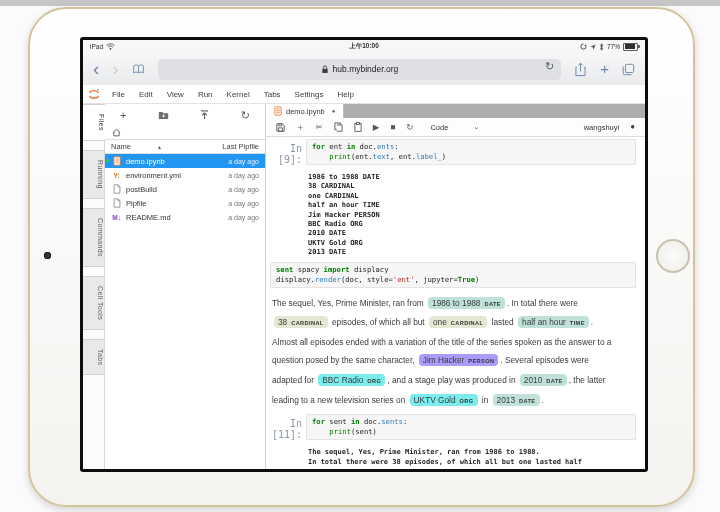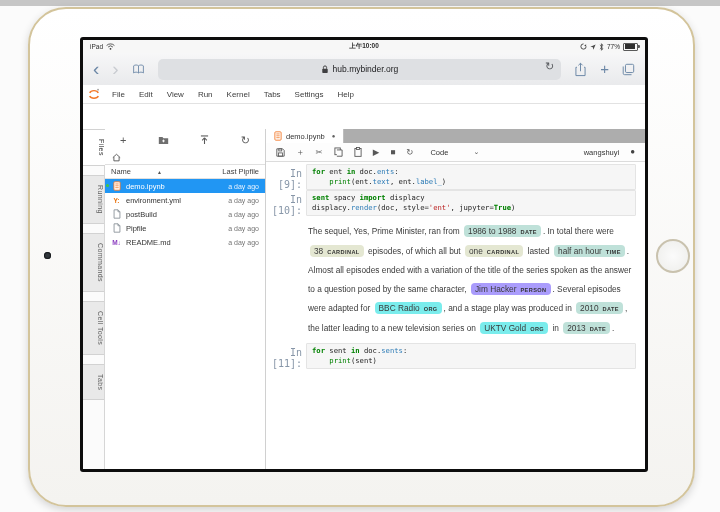--- a/index.html
+++ b/index.html
@@ -32,21 +32,21 @@
   #safaribar{height:32px;background:linear-gradient(#f7f7f8,#e9eaec);
     border-bottom:1px solid #bcbcbe;display:flex;align-items:center;padding:0 10px;gap:13px;}
   .nav-arrow{font-size:19px;line-height:10px;color:#6b87a6;font-weight:400;}
   .nav-arrow.disabled{color:#c9ccd1;}
   #url-field{flex:1;height:21px;background:#dee0e3;border-radius:5px;display:flex;
     align-items:center;justify-content:center;gap:4px;position:relative;font-size:8.5px;color:#1b1b1d;}
   #url-refresh{position:absolute;right:7px;font-size:11px;color:#55585c;top:1px;}
   .saf-plus{font-size:15px;color:#6b87a6;line-height:10px;}
 
   
-  #jlab{position:absolute;top:45px;bottom:0;left:0;right:0;display:flex;flex-direction:column;background:#fff;gap:25px;}
+  #jlab{position:absolute;top:45px;bottom:0;left:0;right:0;display:flex;flex-direction:column;background:#fff;}
   #menubar{height:18px;display:flex;align-items:center;border-bottom:1px solid #e2e2e2;
     padding-left:5px;font-size:8px;color:#3c3c3c;flex-shrink:0;}
   #menubar .logo{margin-right:5px;display:flex;}
   .menu-item{padding:0 7px;cursor:default;}
 
   #main-row{flex:1;display:flex;min-height:0;}
 
   
   #tabstrip{width:21px;background:#fbfbfb;border-right:1px solid #d6d6d6;display:flex;
     flex-direction:column;align-items:stretch;flex-shrink:0;}
@@ -338,35 +338,45 @@
             <span id="kernel-user">wangshuyi</span>
             <span id="kernel-dot">●</span>
           </div>
 
           <div id="nbcontent">
                 <div class="cell cell-0">
                   <div class="prompt">In [9]:</div>
                   <div class="cellbody">
                     <pre class="code"><span class="tk-kw" style="color: rgb(0, 128, 0);">for</span><span class="tk-pl" style="color: rgb(33, 33, 33);"> ent </span><span class="tk-kw" style="color: rgb(0, 128, 0);">in</span><span class="tk-pl" style="color: rgb(33, 33, 33);"> doc.</span><span class="tk-pr" style="color: rgb(44, 123, 182);">ents</span><span class="tk-pl" style="color: rgb(33, 33, 33);">:</span>
 <span class="tk-pl" style="color: rgb(33, 33, 33);">    </span><span class="tk-bu" style="color: rgb(0, 128, 0);">print</span><span class="tk-pl" style="color: rgb(33, 33, 33);">(ent.</span><span class="tk-pr" style="color: rgb(44, 123, 182);">text</span><span class="tk-pl" style="color: rgb(33, 33, 33);">, ent.</span><span class="tk-pr" style="color: rgb(44, 123, 182);">label_</span><span class="tk-pl" style="color: rgb(33, 33, 33);">)</span></pre>
+                    <pre class="out">1986 to 1988 DATE
+38 CARDINAL
+one CARDINAL
+half an hour TIME
+Jim Hacker PERSON
+BBC Radio ORG
+2010 DATE
+UKTV Gold ORG
+2013 DATE</pre>
                   </div>
                 </div>
                 <div class="cell cell-1">
-                  <div class="prompt">In [10]:</div>
                   <div class="cellbody">
                     <pre class="code"><span class="tk-kw" style="color: rgb(0, 128, 0);">sent</span><span class="tk-pl" style="color: rgb(33, 33, 33);"> spacy </span><span class="tk-kw" style="color: rgb(0, 128, 0);">import</span><span class="tk-pl" style="color: rgb(33, 33, 33);"> displacy</span>
 <span class="tk-pl" style="color: rgb(33, 33, 33);">displacy.</span><span class="tk-pr" style="color: rgb(44, 123, 182);">render</span><span class="tk-pl" style="color: rgb(33, 33, 33);">(doc, style=</span><span class="tk-st" style="color: rgb(186, 33, 33);">'ent'</span><span class="tk-pl" style="color: rgb(33, 33, 33);">, jupyter=</span><span class="tk-kw" style="color: rgb(0, 128, 0);">True</span><span class="tk-pl" style="color: rgb(33, 33, 33);">)</span></pre>
                     <div class="displacy">The sequel, Yes, Prime Minister, ran from <span class="ent" style="background: rgb(191, 225, 217);">1986 to 1988<span class="lbl">DATE</span></span>. In total there were <span class="ent" style="background: rgb(228, 231, 210);">38<span class="lbl">CARDINAL</span></span> episodes, of which all but <span class="ent" style="background: rgb(228, 231, 210);">one<span class="lbl">CARDINAL</span></span> lasted <span class="ent" style="background: rgb(191, 225, 217);">half an hour<span class="lbl">TIME</span></span>. Almost all episodes ended with a variation of the title of the series spoken as the answer to a question posed by the same character, <span class="ent" style="background: rgb(170, 156, 252);">Jim Hacker<span class="lbl">PERSON</span></span>. Several episodes were adapted for <span class="ent" style="background: rgb(122, 236, 236);">BBC Radio<span class="lbl">ORG</span></span>, and a stage play was produced in <span class="ent" style="background: rgb(191, 225, 217);">2010<span class="lbl">DATE</span></span>, the latter leading to a new television series on <span class="ent" style="background: rgb(122, 236, 236);">UKTV Gold<span class="lbl">ORG</span></span> in <span class="ent" style="background: rgb(191, 225, 217);">2013<span class="lbl">DATE</span></span>.</div>
                   </div>
                 </div>
                 <div class="cell cell-2">
                   <div class="prompt">In [11]:</div>
                   <div class="cellbody">
                     <pre class="code"><span class="tk-kw" style="color: rgb(0, 128, 0);">for</span><span class="tk-pl" style="color: rgb(33, 33, 33);"> sent </span><span class="tk-kw" style="color: rgb(0, 128, 0);">in</span><span class="tk-pl" style="color: rgb(33, 33, 33);"> doc.</span><span class="tk-pr" style="color: rgb(44, 123, 182);">sents</span><span class="tk-pl" style="color: rgb(33, 33, 33);">:</span>
 <span class="tk-pl" style="color: rgb(33, 33, 33);">    </span><span class="tk-bu" style="color: rgb(0, 128, 0);">print</span><span class="tk-pl" style="color: rgb(33, 33, 33);">(sent)</span></pre>
+                    <pre class="out">The sequel, Yes, Prime Minister, ran from 1986 to 1988.
+In total there were 38 episodes, of which all but one lasted half</pre>
                   </div>
                 </div>
               </div>
         </div>
       </div>
     </div>
 
   </div>
   </div>
 </div>

